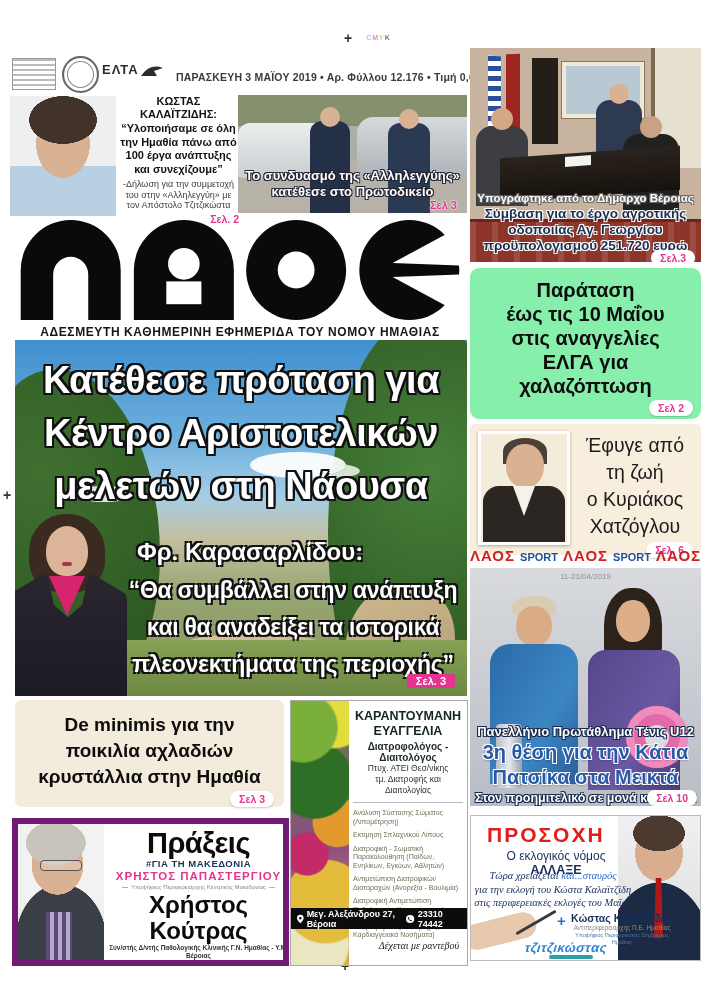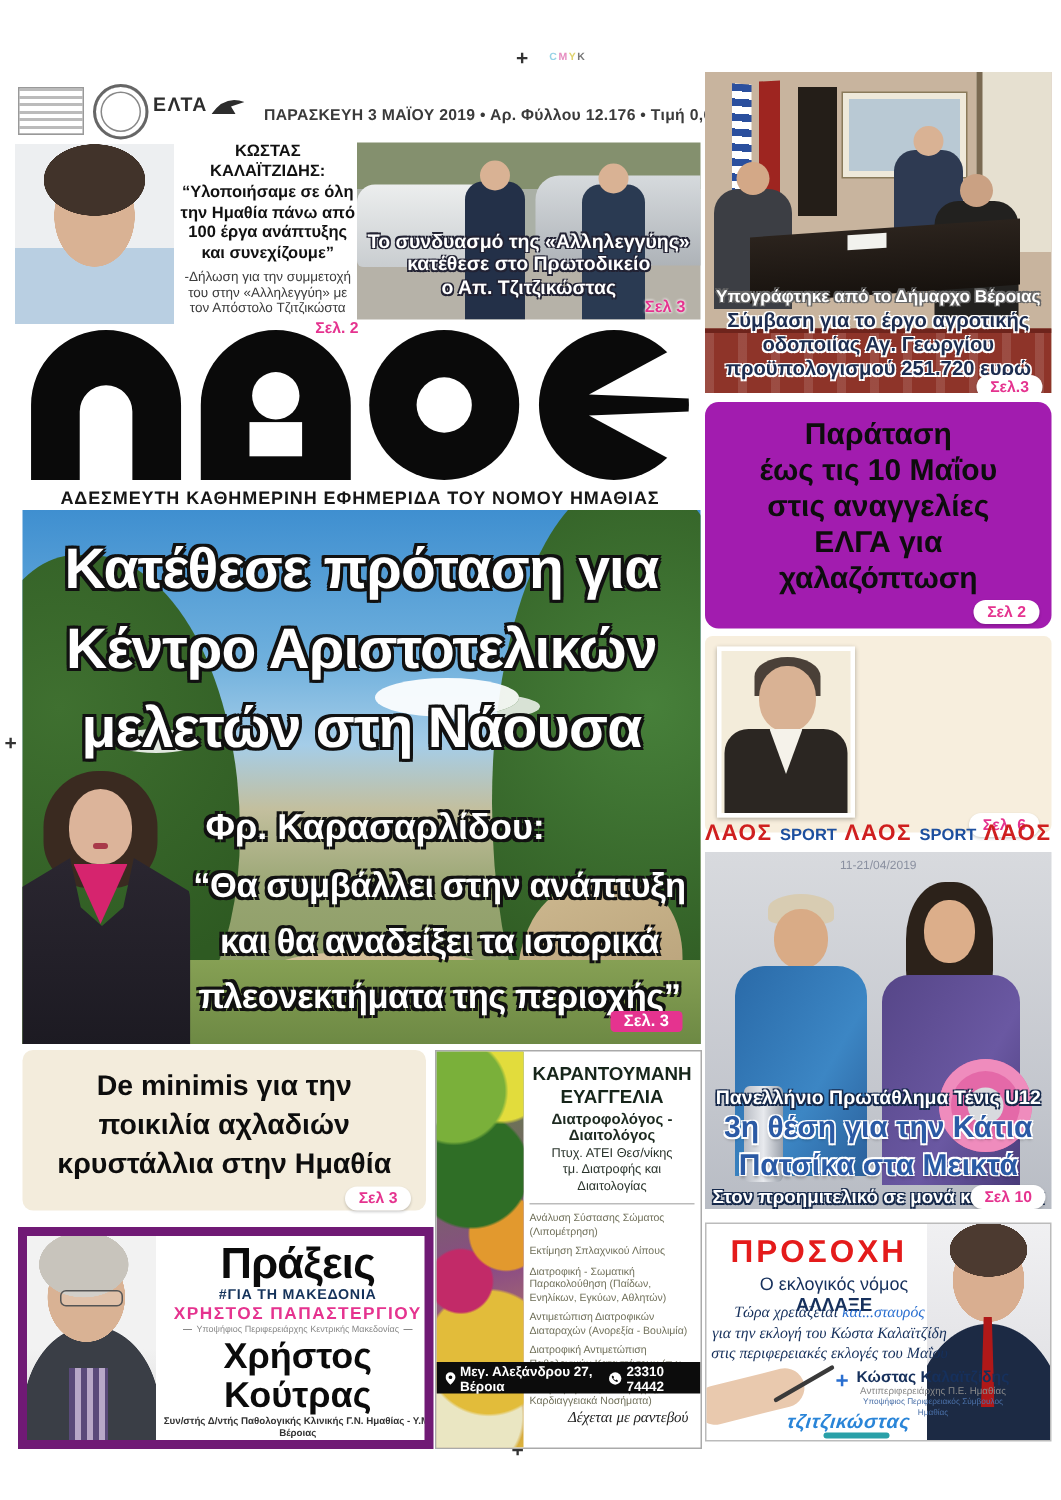--- a/index.html
+++ b/index.html
@@ -92,21 +92,21 @@
     text-shadow:-1px -1px 0 #fff,1px -1px 0 #fff,-1px 1px 0 #fff,1px 1px 0 #fff;}
   .tr-page{position:absolute;right:6px;bottom:-4px;}
 
   
   .masthead{left:15px;top:220px;width:450px;text-align:center;}
   .masthead svg{display:block;margin:0 auto;}
   .masthead-sub{display:inline-block;margin-top:5px;font-size:12px;font-weight:bold;color:#161616;
     letter-spacing:.6px;padding:0 6px 3px;border-bottom:2px solid #222;}
 
   
-  .elga{left:470px;top:268px;width:231px;height:151px;background:#a21caf;border-radius:9px;
+  .elga{left:470px;top:268px;width:231px;height:151px;background:#86efac;border-radius:9px;
     text-align:center;padding-top:10px;box-sizing:border-box;}
   .elga-line{font-size:20px;font-weight:bold;line-height:24px;color:#0d0d0d;}
   .elga-page{position:absolute;right:8px;bottom:3px;}
 
   
   .main-photo{left:15px;top:340px;width:452px;height:356px;overflow:hidden;
     background:linear-gradient(180deg,#3f8fd0 0%,#6fb0dd 28%,#a5cde8 44%,#c3bf9e 56%,#96a470 72%,#87975f 100%);}
   .ml-cloud1{left:235px;top:112px;width:96px;height:26px;border-radius:50%;background:rgba(255,255,255,.92);box-shadow:18px 6px 0 -4px rgba(255,255,255,.8);}
   .ml-cloud2{left:60px;top:146px;width:58px;height:16px;border-radius:50%;background:rgba(255,255,255,.85);}
   .ml-trees-l{left:-40px;top:30px;width:185px;height:340px;border-radius:45% 60% 50% 40%;
@@ -282,21 +282,20 @@
   </div>
 
   <div class="abs tc-photo">
     <div class="abs tc-car1"></div>
     <div class="abs tc-car2"></div>
     <div class="abs tc-man1"></div>
     <div class="abs tc-man2"></div>
     <div class="abs tc-caption">
       <div>Το συνδυασμό της «Αλληλεγγύης»</div>
       <div>κατέθεσε στο Πρωτοδικείο</div>
-      <div>ο Απ. Τζιτζικώστας</div>
     </div>
     <div class="abs tc-page mag">Σελ 3</div>
   </div>
 
   <div class="abs tr-photo">
     <div class="abs op-window"></div>
     <div class="abs op-painting"></div>
     <div class="abs op-shelf"></div>
     <div class="abs op-flag-gr"></div>
     <div class="abs op-flag-red"></div>
@@ -373,20 +372,26 @@
     <div class="main-page badge-solid">Σελ. 3</div>
   </div>
 
   <div class="abs obit">
     <div class="abs obit-photo">
       <div class="abs ob-hair"></div>
       <div class="abs ob-face"></div>
       <div class="abs ob-suit"></div>
       <div class="abs ob-shirt"></div>
     </div>
+    <div class="abs obit-text">
+      <div>Έφυγε από</div>
+      <div>τη ζωή</div>
+      <div>ο Κυριάκος</div>
+      <div>Χατζόγλου</div>
+    </div>
     <div class="obit-page pill">Σελ. 6</div>
   </div>
 
   <div class="abs sport-banner">
     <span class="sb-laos">ΛΑΟΣ</span>
     <span class="sb-sport">SPORT</span>
     <span class="sb-laos">ΛΑΟΣ</span>
     <span class="sb-sport">SPORT</span>
     <span class="sb-laos">ΛΑΟΣ</span>
   </div>

